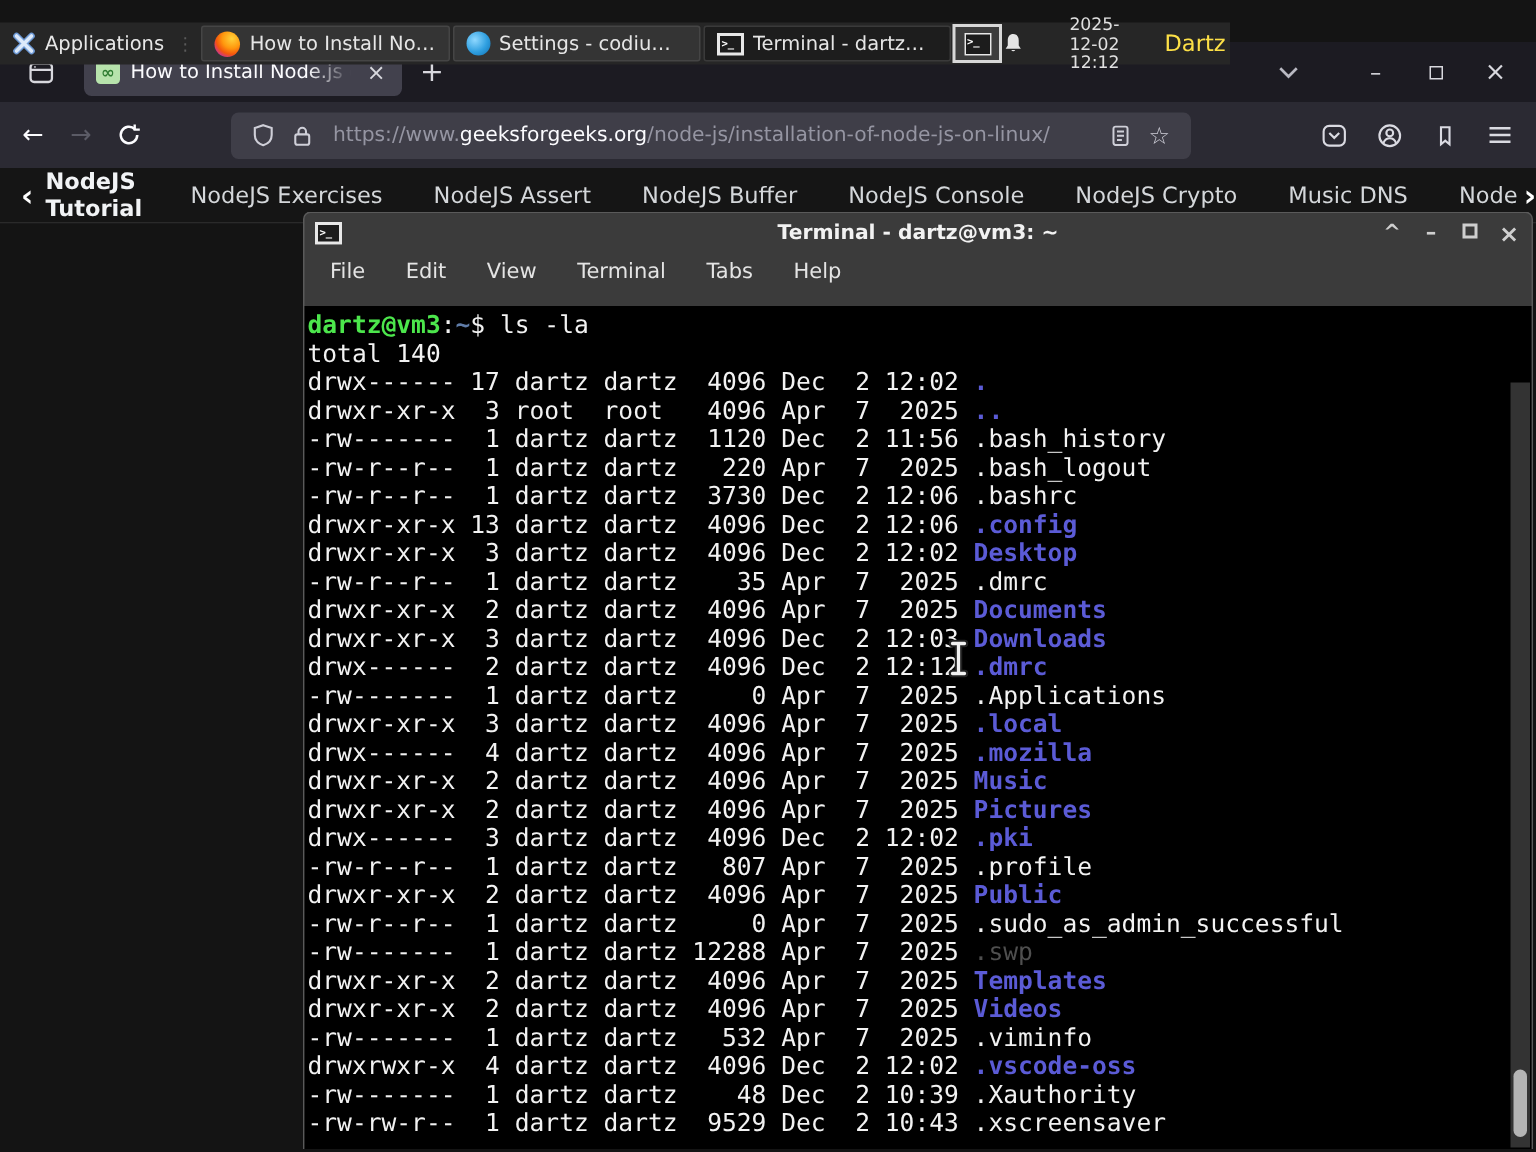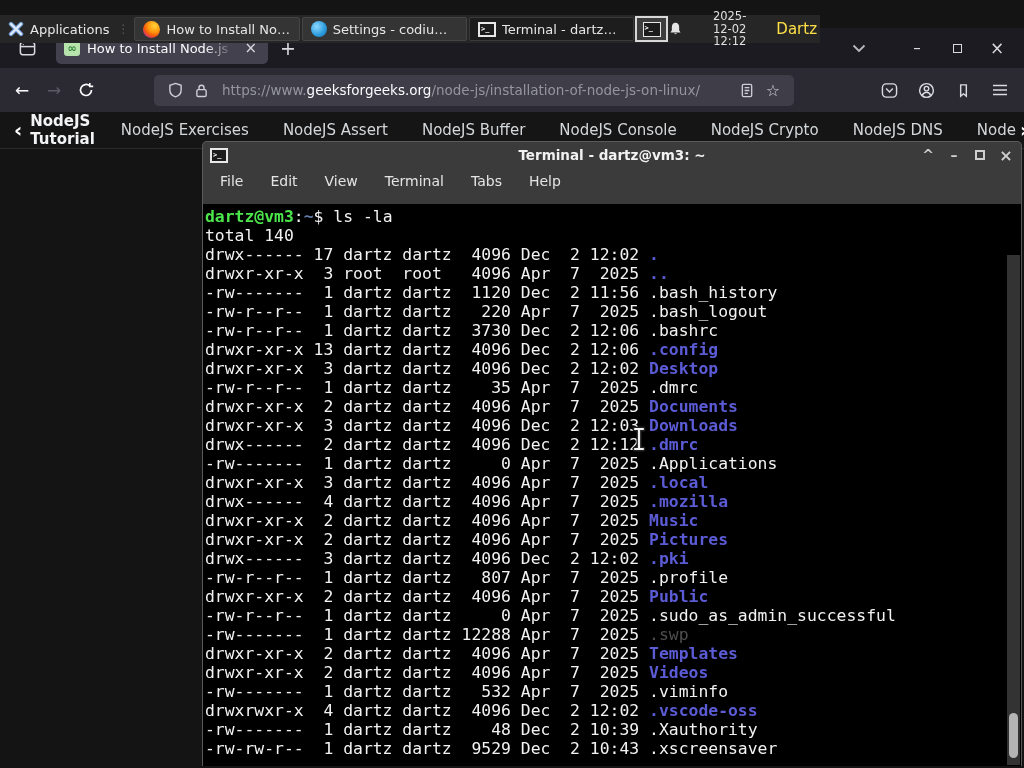--- a/index.html
+++ b/index.html
@@ -246,21 +246,21 @@
       <div class="sn-back">
         <span class="sn-chev">‹</span>
         <span>NodeJS Tutorial</span>
       </div>
       <div class="sn-links">
         <span>NodeJS Exercises</span>
         <span>NodeJS Assert</span>
         <span>NodeJS Buffer</span>
         <span>NodeJS Console</span>
         <span>NodeJS Crypto</span>
-        <span>NodeJS DNS</span>
+        <span>Music DNS</span>
         <span class="sn-last">Node</span>
       </div>
       <div class="sn-right">
         <span class="sn-chev">›</span>
 
       </div>
     </div>
 
     <div class="page"></div>
   </div>

